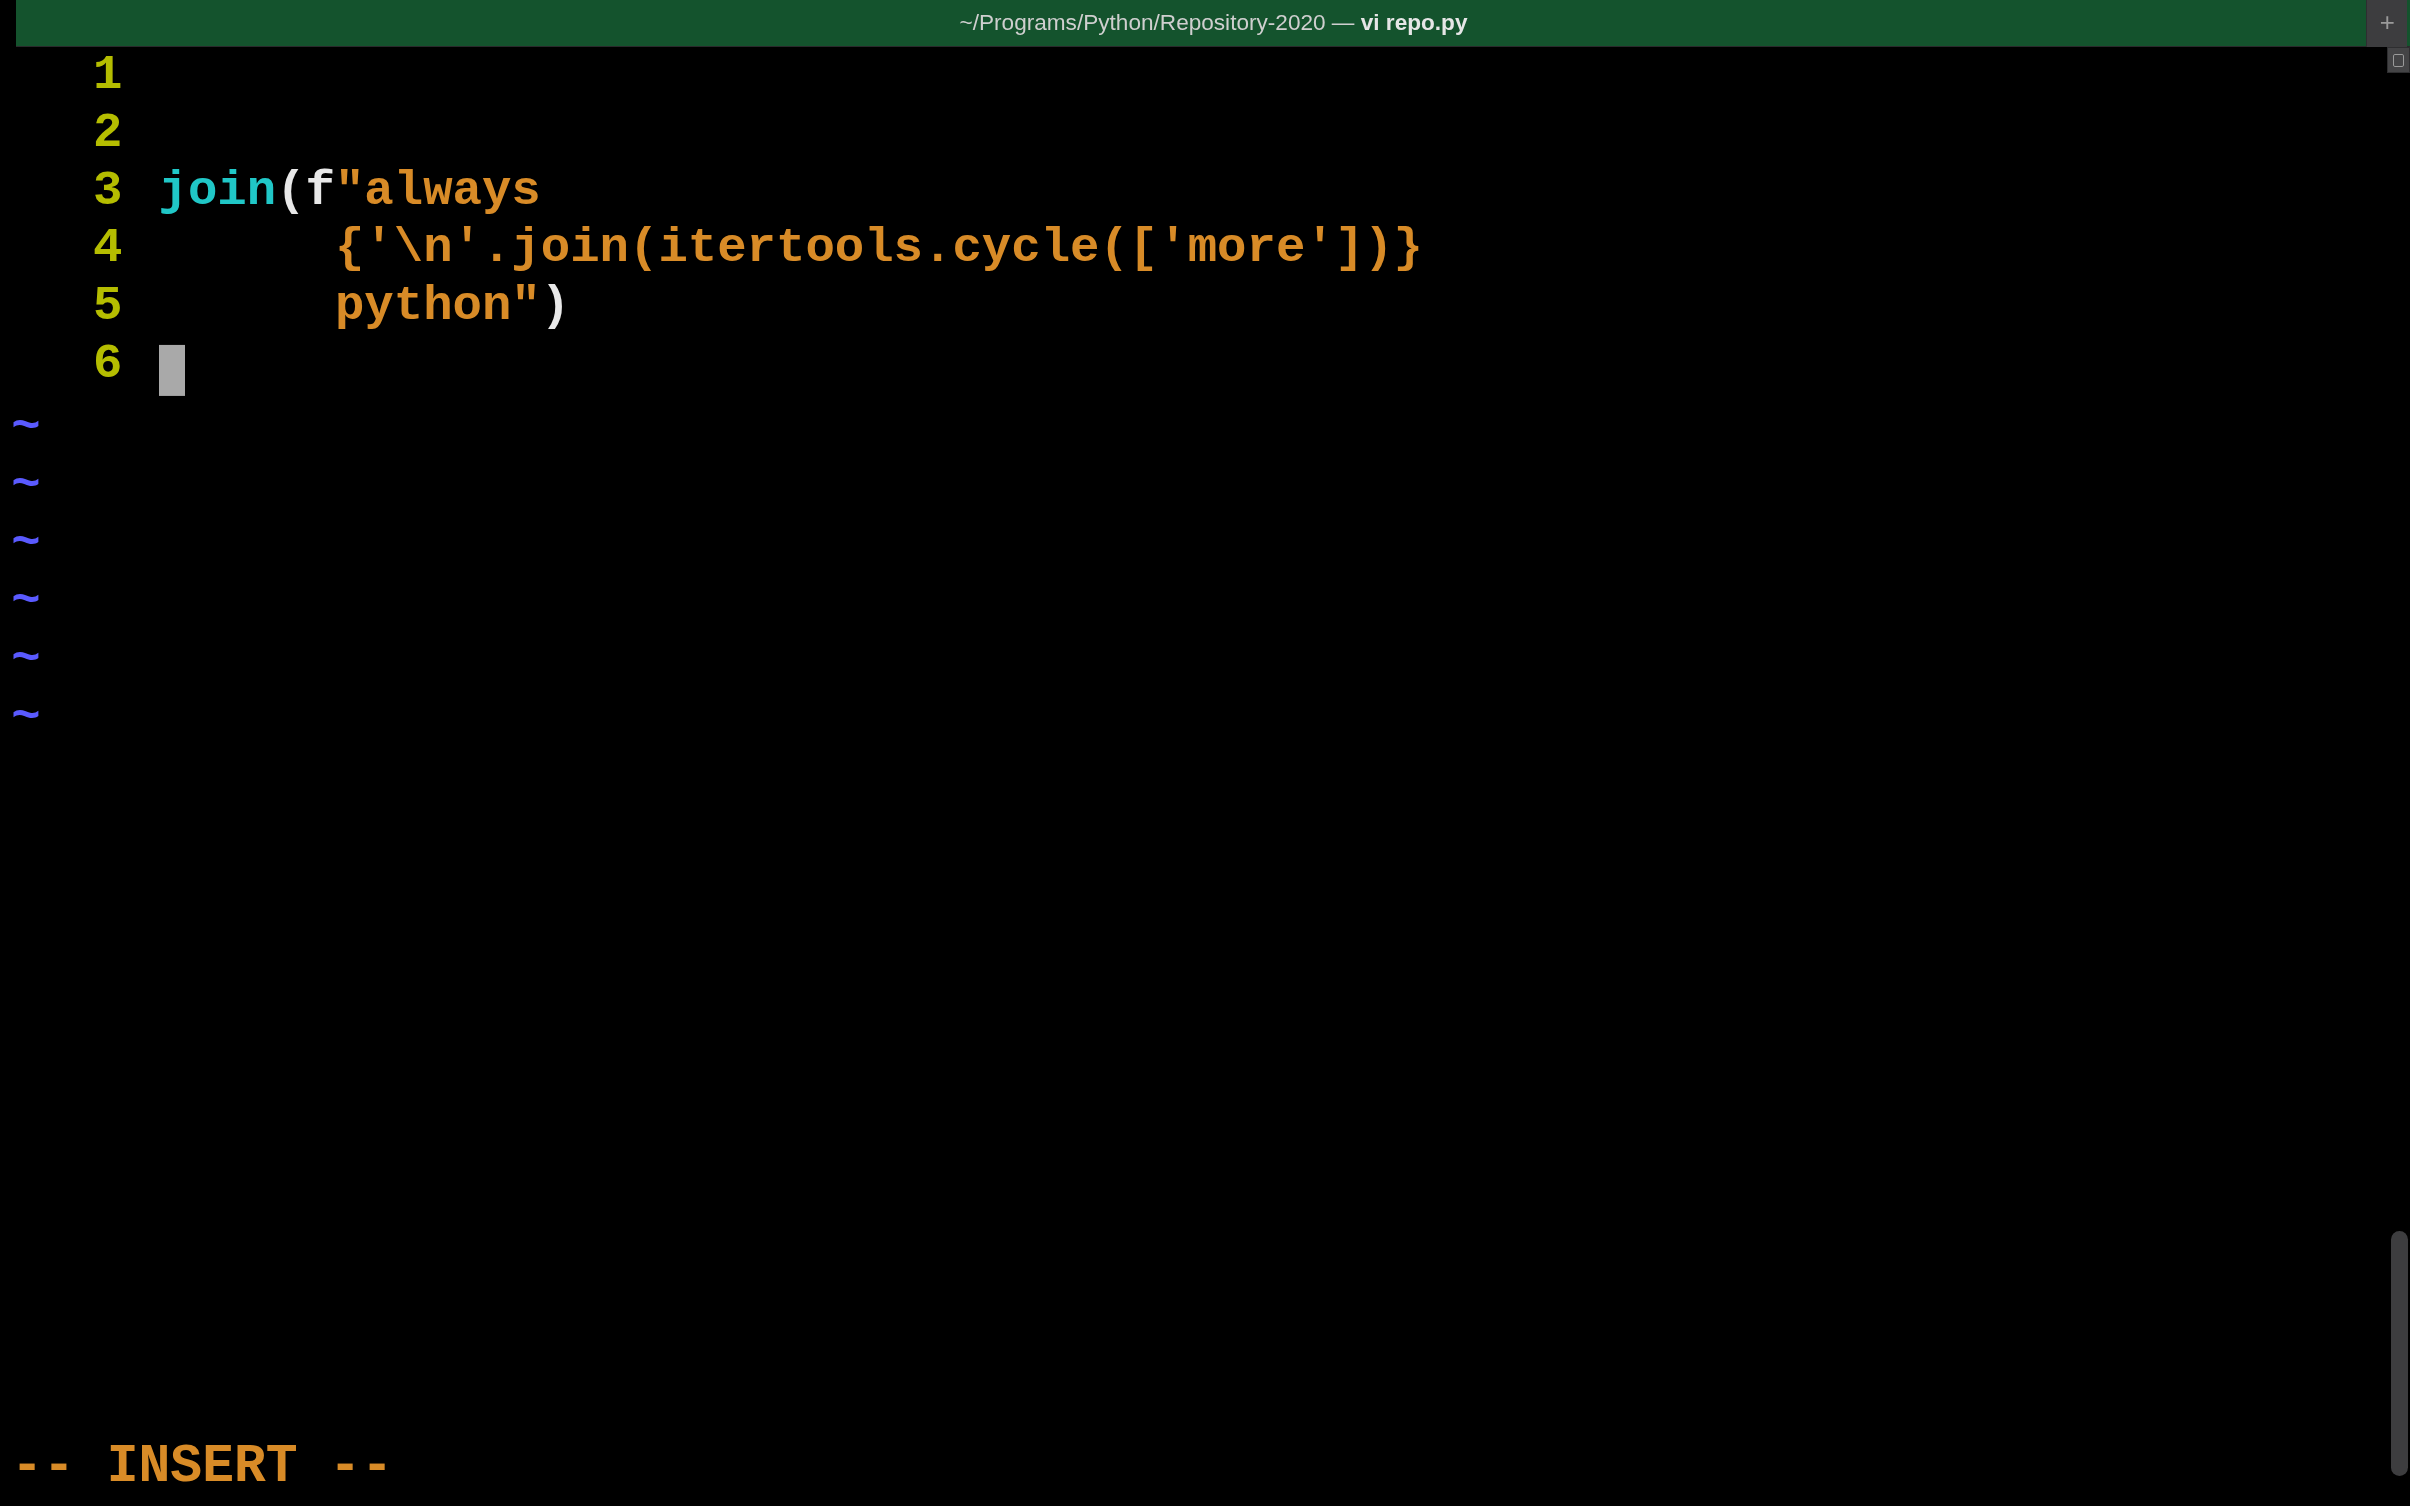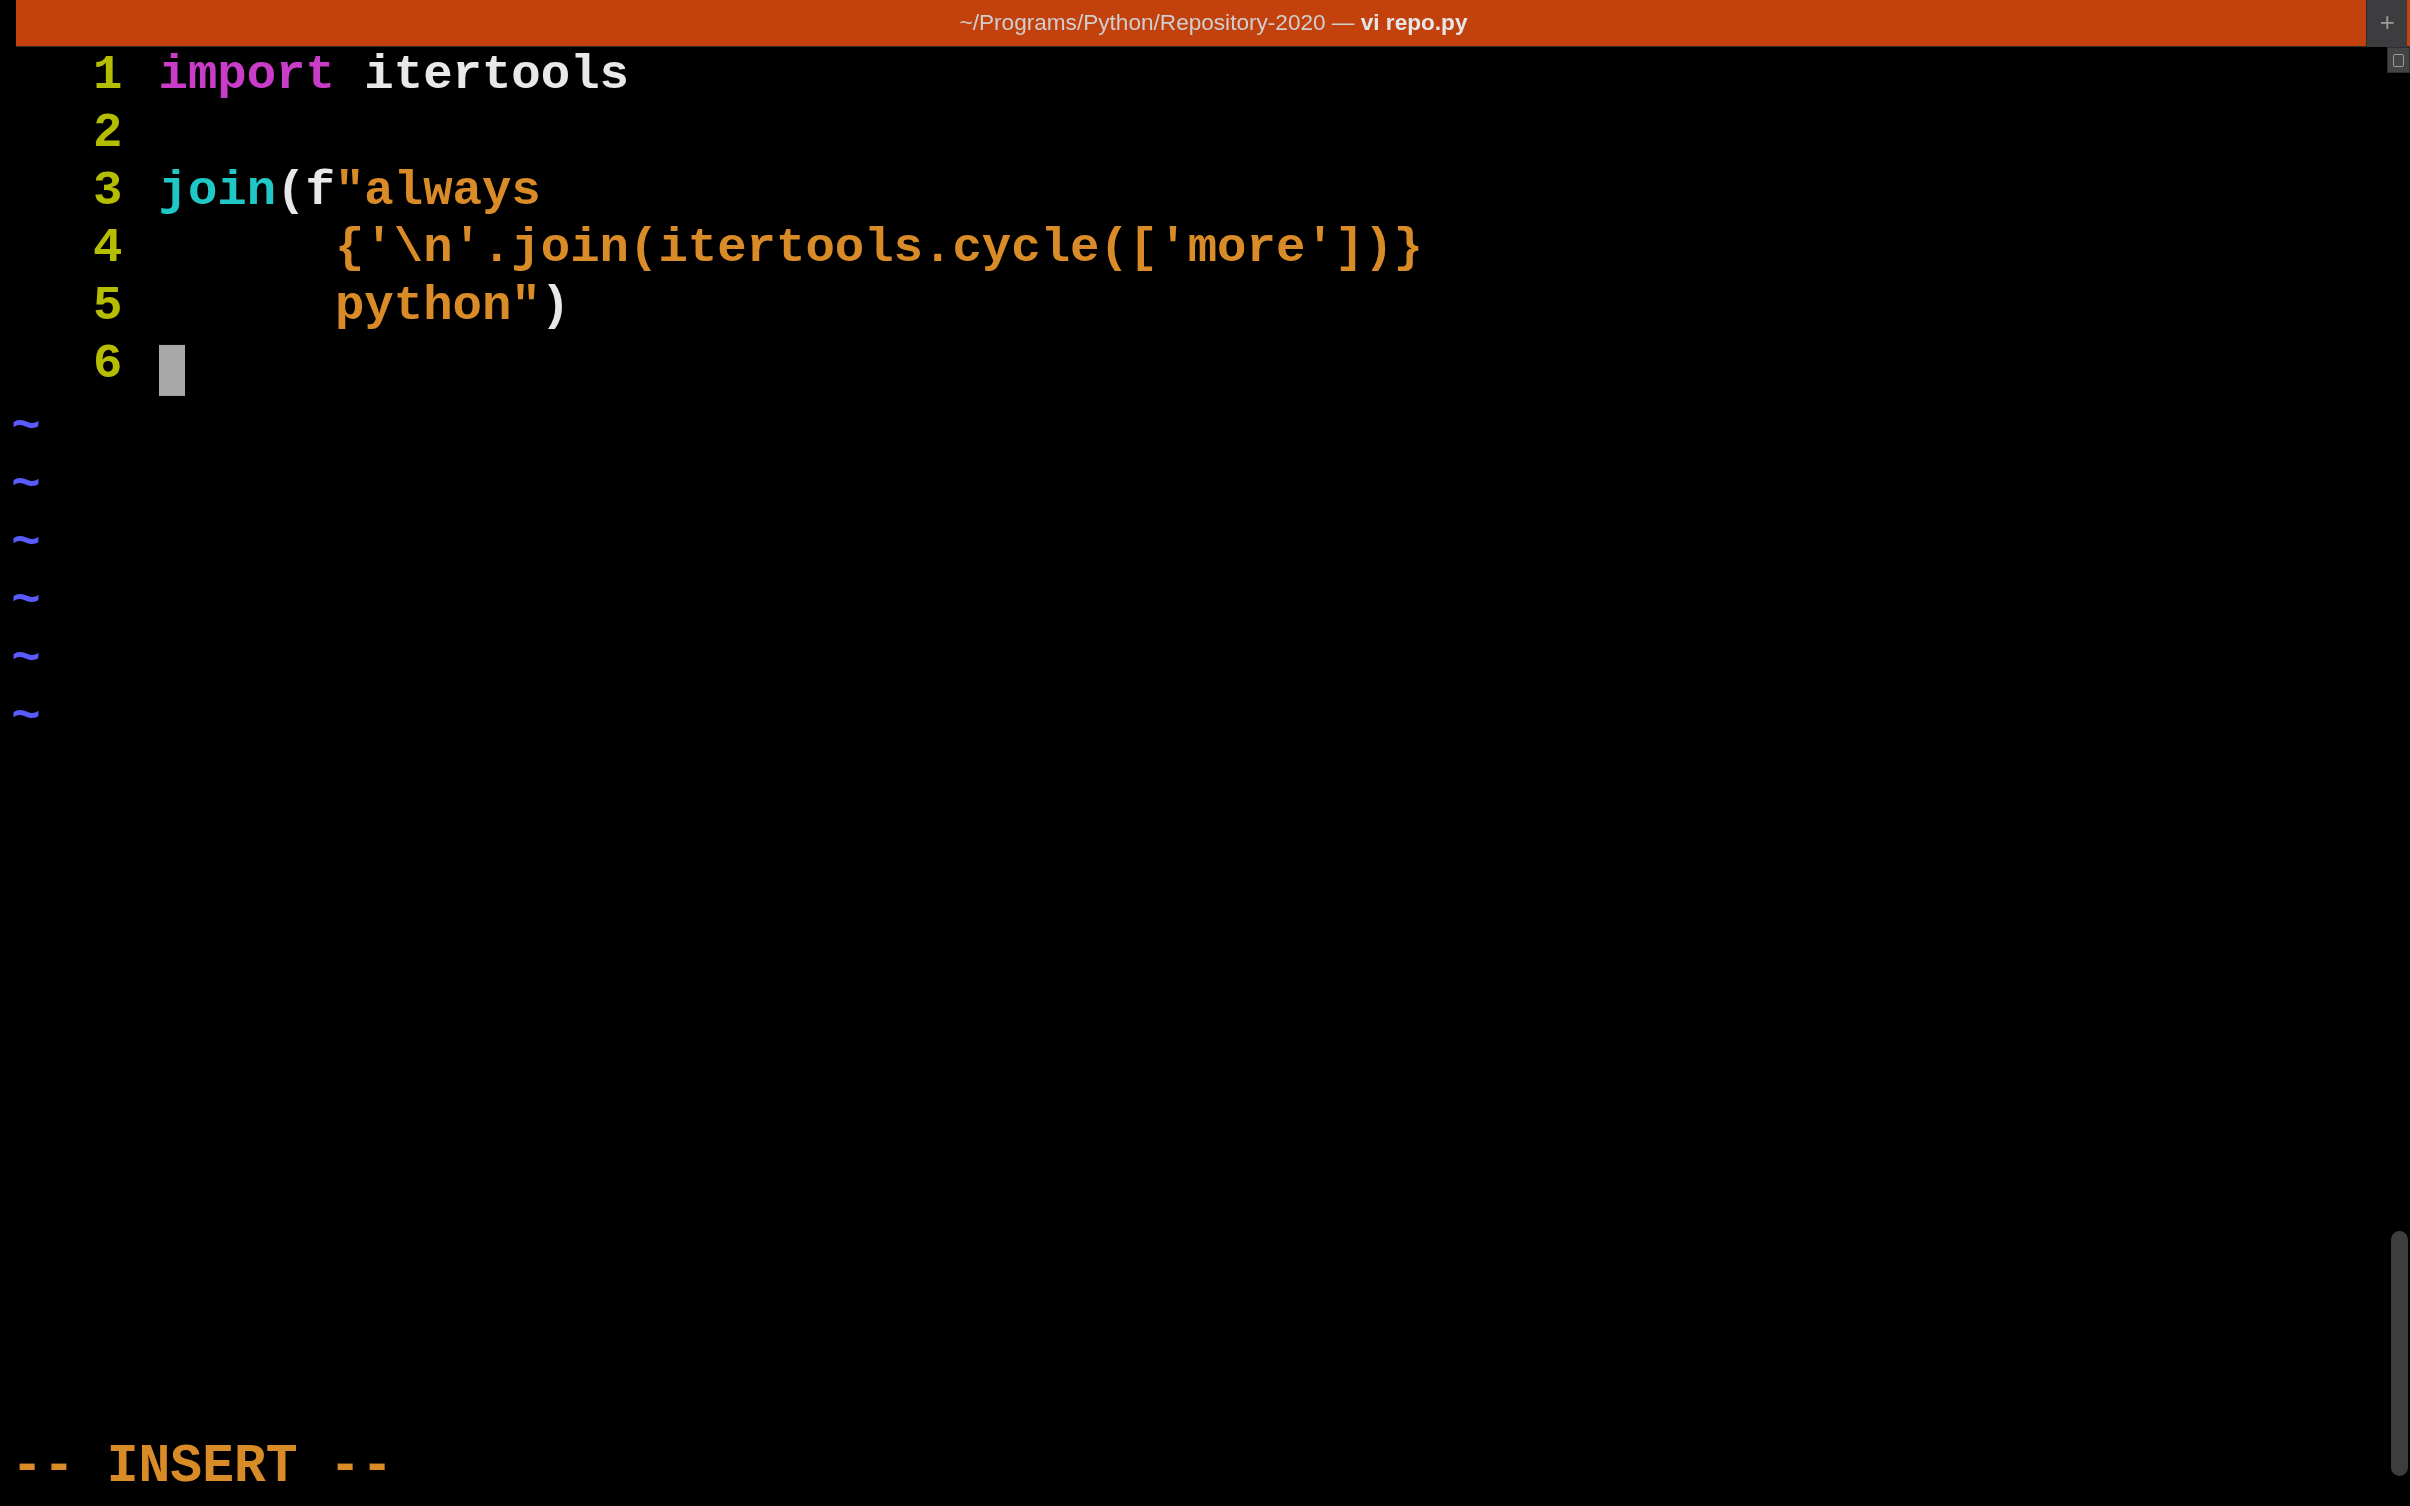--- a/index.html
+++ b/index.html
@@ -5,21 +5,21 @@
   * { margin: 0; padding: 0; box-sizing: border-box; }
   html, body {
     width: 2411px;
     height: 1507px;
     overflow: hidden;
     background: #000;
     font-family: Menlo, Monaco, "Courier New", monospace;
   }
   .titlebar {
     height: 47px;
-    background: #c2410c;
+    background: #14532d;
     display: flex;
     align-items: center;
     justify-content: center;
     position: relative;
     border-bottom: 0.9px solid #2a2a2c;
     margin-left: 16px;
   }
   .titlebar .title {
     color: #cfcfcf;
     font-size: 22.6px;
@@ -145,21 +145,21 @@
   </div>
   <div class="newtab">+</div>
 </div>
 
 <div class="sidetab">
     <div class="inner"></div>
   </div>
 
 <div class="editor">
   <div id="code-lines">
-      <div class="line"><span class="lineno">1</span><span class="code"><span class="kw-import">import</span><span class="ident"> itertools</span></span></div>
+      <div class="line"><span class="lineno">1</span></div>
       <div class="line"><span class="lineno">2</span><span class="code"></span></div>
       <div class="line"><span class="lineno">3</span><span class="code"><span class="func">join</span><span class="paren">(</span><span class="fprefix">f</span><span class="str">"always</span></span></div>
       <div class="line"><span class="lineno">4</span><span class="code"><span class="str">      {'\n'.join(itertools.cycle(['more'])}</span></span></div>
       <div class="line"><span class="lineno">5</span><span class="code"><span class="str">      python"</span><span class="paren">)</span></span></div>
       <div class="line"><span class="lineno">6</span><span class="code"><span class="cursor"></span></span></div>
     </div>
   <div class="empty-lines" id="empty-lines">
       <span class="tilde t">~</span>
       <span class="tilde t">~</span>
       <span class="tilde t">~</span>

